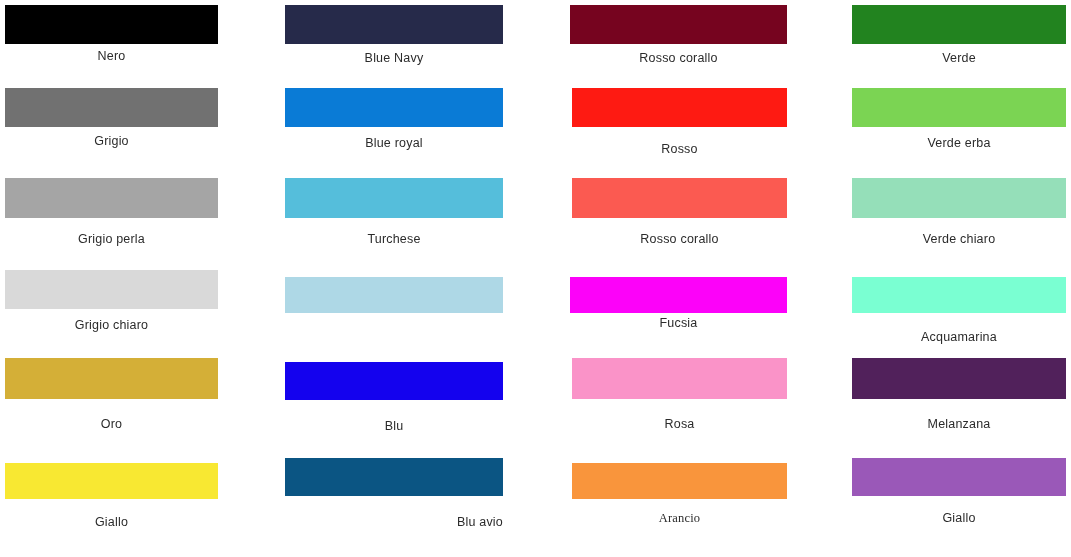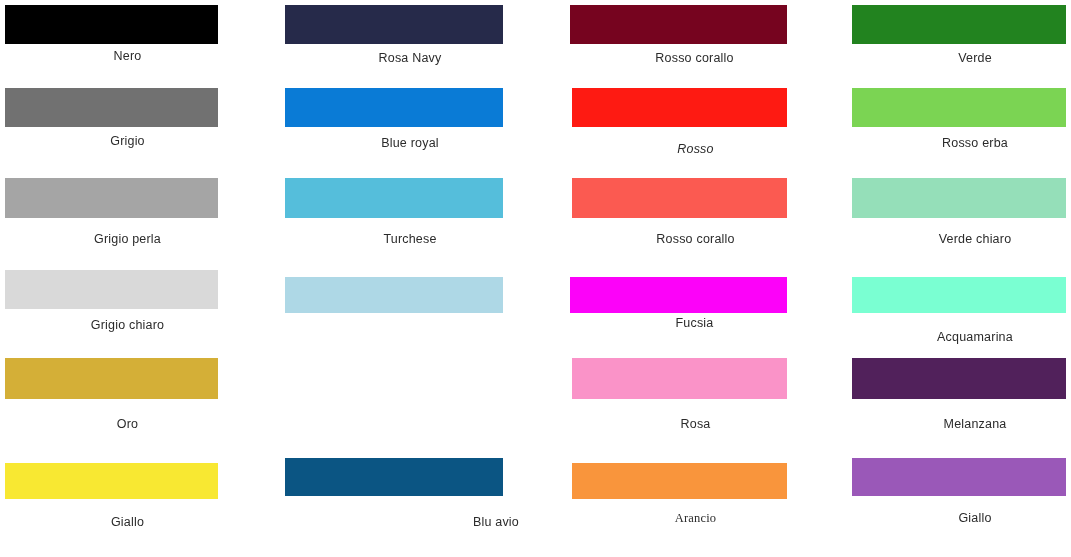--- a/index.html
+++ b/index.html
@@ -19,65 +19,65 @@
     position: absolute;
   }
   .swatch-chip {
     position: absolute;
     left: 0;
     top: 0;
     width: 100%;
   }
   .swatch-label {
     position: absolute;
-    left: 16px;
+    left: 0;
     width: 100%;
     text-align: center;
     font-size: 12.5px;
     color: #2b2b2b;
     font-family: "Liberation Sans", sans-serif;
     letter-spacing: 0.2px;
     white-space: nowrap;
   }
 </style>
 </head>
 <body>
 
 <div id="palette-page">
     <div class="swatch-cell" style="left: 5px; top: 5px; width: 213px; height: 64px;">
       <div class="swatch-chip" title="Nero" style="height: 39px; background: rgb(0, 0, 0);"></div>
       <div class="swatch-label" style="top: 44px;">Nero</div>
     </div>
     <div class="swatch-cell" style="left: 285px; top: 5px; width: 218px; height: 66px;">
       <div class="swatch-chip" title="Blue Navy" style="height: 39px; background: rgb(38, 42, 74);"></div>
-      <div class="swatch-label" style="top: 46px;">Rosa Navy</div>
+      <div class="swatch-label" style="top: 46px;">Blue Navy</div>
     </div>
     <div class="swatch-cell" style="left: 570px; top: 5px; width: 217px; height: 66px;">
       <div class="swatch-chip" title="Rosso bordeaux" style="height: 39px; background: rgb(118, 4, 31);"></div>
       <div class="swatch-label" style="top: 46px;">Rosso corallo</div>
     </div>
     <div class="swatch-cell" style="left: 852px; top: 5px; width: 214px; height: 66px;">
       <div class="swatch-chip" title="Verde" style="height: 39px; background: rgb(34, 131, 31);"></div>
       <div class="swatch-label" style="top: 46px;">Verde</div>
     </div>
     <div class="swatch-cell" style="left: 5px; top: 88px; width: 213px; height: 66px;">
       <div class="swatch-chip" title="Grigio" style="height: 39px; background: rgb(113, 113, 113);"></div>
       <div class="swatch-label" style="top: 46px;">Grigio</div>
     </div>
     <div class="swatch-cell" style="left: 285px; top: 88px; width: 218px; height: 68px;">
       <div class="swatch-chip" title="Blue royal" style="height: 39px; background: rgb(10, 123, 214);"></div>
       <div class="swatch-label" style="top: 48px;">Blue royal</div>
     </div>
-    <div class="swatch-cell" style="left: 572px; top: 88px; width: 215px; height: 74px; font-style: italic;">
+    <div class="swatch-cell" style="left: 572px; top: 88px; width: 215px; height: 74px;">
       <div class="swatch-chip" title="Rosso" style="height: 39px; background: rgb(254, 26, 18);"></div>
       <div class="swatch-label" style="top: 54px;">Rosso</div>
     </div>
     <div class="swatch-cell" style="left: 852px; top: 88px; width: 214px; height: 68px;">
       <div class="swatch-chip" title="Verde erba" style="height: 39px; background: rgb(123, 212, 83);"></div>
-      <div class="swatch-label" style="top: 48px;">Rosso erba</div>
+      <div class="swatch-label" style="top: 48px;">Verde erba</div>
     </div>
     <div class="swatch-cell" style="left: 5px; top: 178px; width: 213px; height: 74px;">
       <div class="swatch-chip" title="Grigio perla" style="height: 40px; background: rgb(165, 165, 165);"></div>
       <div class="swatch-label" style="top: 54px;">Grigio perla</div>
     </div>
     <div class="swatch-cell" style="left: 285px; top: 178px; width: 218px; height: 74px;">
       <div class="swatch-chip" title="Turchese" style="height: 40px; background: rgb(85, 190, 219);"></div>
       <div class="swatch-label" style="top: 54px;">Turchese</div>
     </div>
     <div class="swatch-cell" style="left: 572px; top: 178px; width: 215px; height: 74px;">
@@ -100,20 +100,24 @@
       <div class="swatch-label" style="top: 39px;">Fucsia</div>
     </div>
     <div class="swatch-cell" style="left: 852px; top: 277px; width: 214px; height: 73px;">
       <div class="swatch-chip" title="Acquamarina" style="height: 36px; background: rgb(122, 255, 210);"></div>
       <div class="swatch-label" style="top: 53px;">Acquamarina</div>
     </div>
     <div class="swatch-cell" style="left: 5px; top: 358px; width: 213px; height: 79px;">
       <div class="swatch-chip" title="Oro" style="height: 41px; background: rgb(212, 175, 55);"></div>
       <div class="swatch-label" style="top: 59px;">Oro</div>
     </div>
+    <div class="swatch-cell" style="left: 285px; top: 362px; width: 218px; height: 77px;">
+      <div class="swatch-chip" title="Blu" style="height: 38px; background: rgb(20, 2, 238);"></div>
+      <div class="swatch-label" style="top: 57px;">Blu</div>
+    </div>
     <div class="swatch-cell" style="left: 572px; top: 358px; width: 215px; height: 79px;">
       <div class="swatch-chip" title="Rosa" style="height: 41px; background: rgb(250, 147, 200);"></div>
       <div class="swatch-label" style="top: 59px;">Rosa</div>
     </div>
     <div class="swatch-cell" style="left: 852px; top: 358px; width: 214px; height: 79px;">
       <div class="swatch-chip" title="Melanzana" style="height: 41px; background: rgb(81, 33, 91);"></div>
       <div class="swatch-label" style="top: 59px;">Melanzana</div>
     </div>
     <div class="swatch-cell" style="left: 5px; top: 463px; width: 213px; height: 72px;">
       <div class="swatch-chip" title="Giallo" style="height: 36px; background: rgb(248, 232, 50);"></div>

